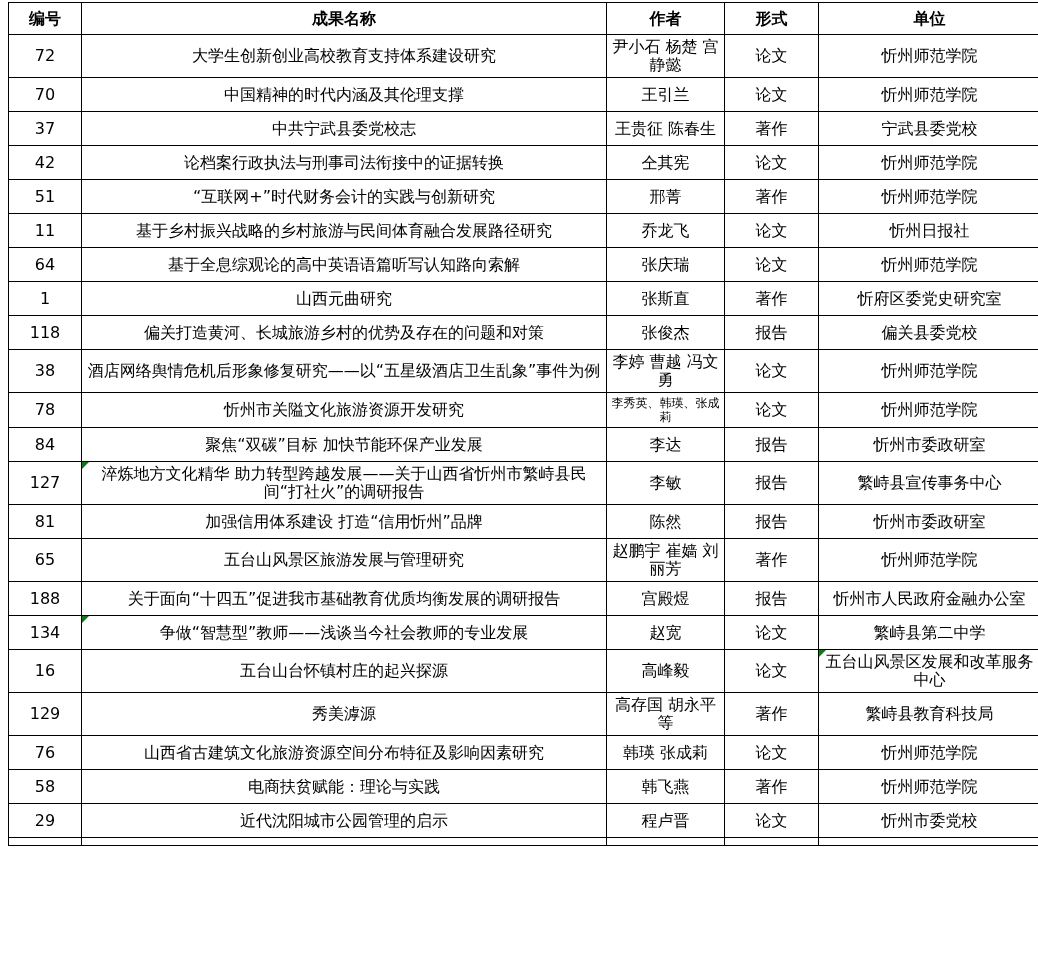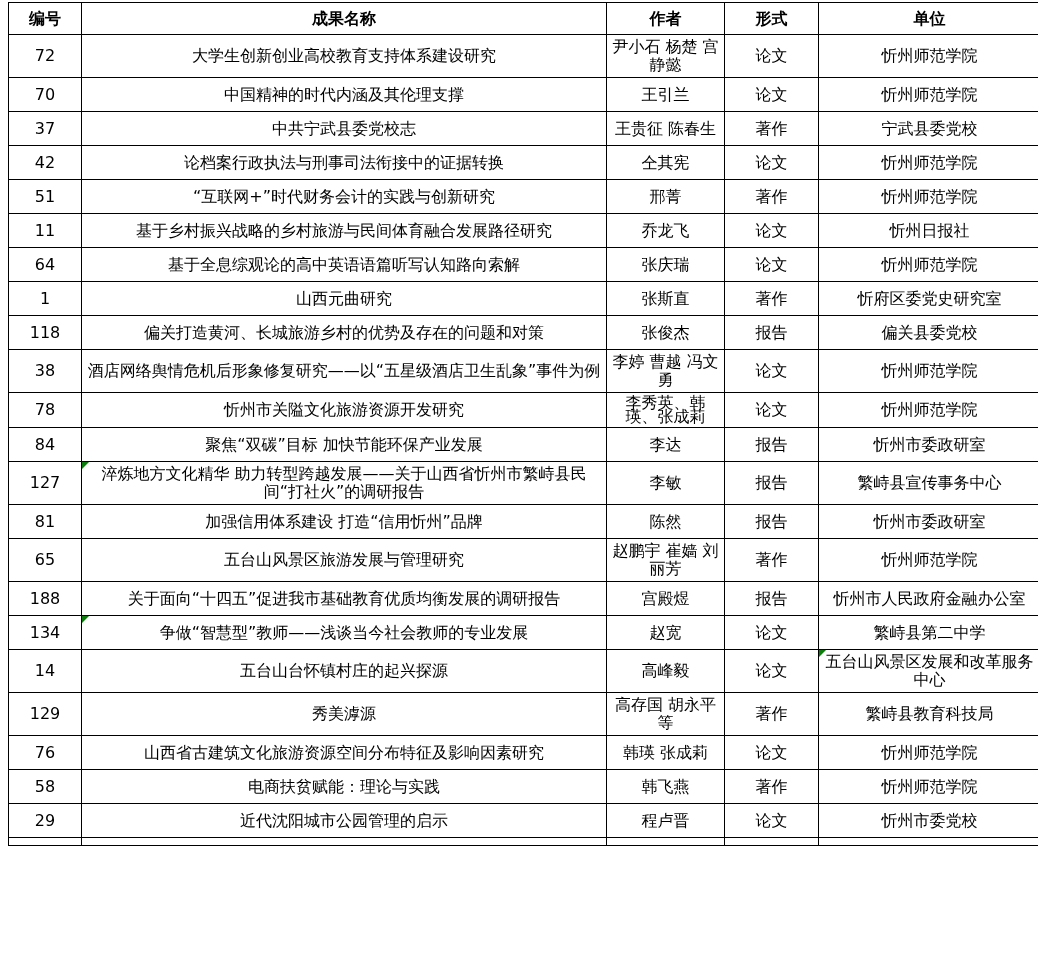--- a/index.html
+++ b/index.html
@@ -28,21 +28,21 @@
     font-size: 16px;
     line-height: 18px;
     color: #000000;
     position: relative;
     overflow: hidden;
     word-break: break-all;
   }
   .results thead tr { height: 32px; }
   .results th { font-weight: bold; }
   .results tbody tr.data-row { height: 34px; }
-  .results td.small-text { font-size: 16px; line-height: 14px; }
+  .results td.small-text { font-size: 12px; line-height: 14px; }
   .corner-flag {
     position: absolute;
     left: 0;
     top: 0;
     width: 0;
     height: 0;
     border-top: 7px solid #0a7d0a;
     border-right: 7px solid transparent;
   }
   tr.sliver { height: 8px; }
@@ -182,21 +182,21 @@
         <td>忻州市人民政府金融办公室</td>
       </tr>
       <tr class="data-row">
         <td>134</td>
         <td><span class="corner-flag" style="border-top-color: rgb(10, 125, 10);"></span>争做“智慧型”教师——浅谈当今社会教师的专业发展</td>
         <td>赵宽</td>
         <td>论文</td>
         <td>繁峙县第二中学</td>
       </tr>
       <tr class="data-row">
-        <td>14</td>
+        <td>16</td>
         <td>五台山台怀镇村庄的起兴探源</td>
         <td>高峰毅</td>
         <td>论文</td>
         <td><span class="corner-flag" style="border-top-color: rgb(10, 125, 10);"></span>五台山风景区发展和改革服务中心</td>
       </tr>
       <tr class="data-row">
         <td>129</td>
         <td>秀美滹源</td>
         <td>高存国 胡永平 等</td>
         <td>著作</td>

